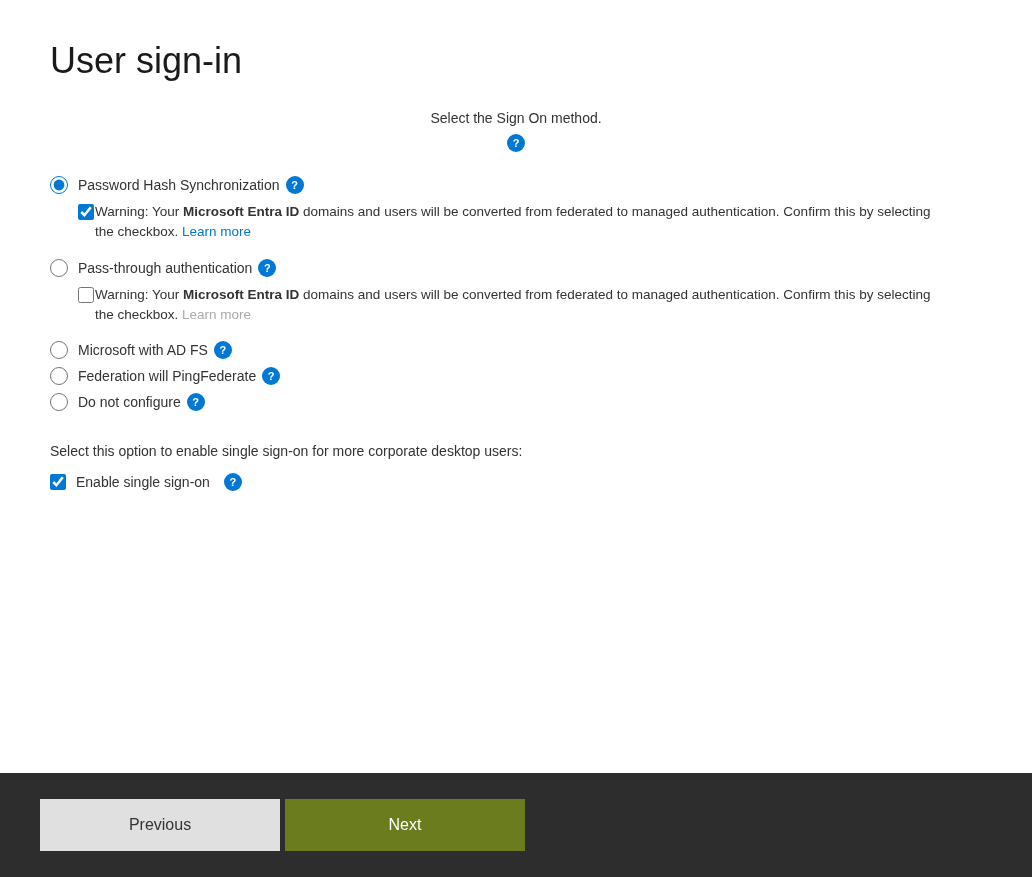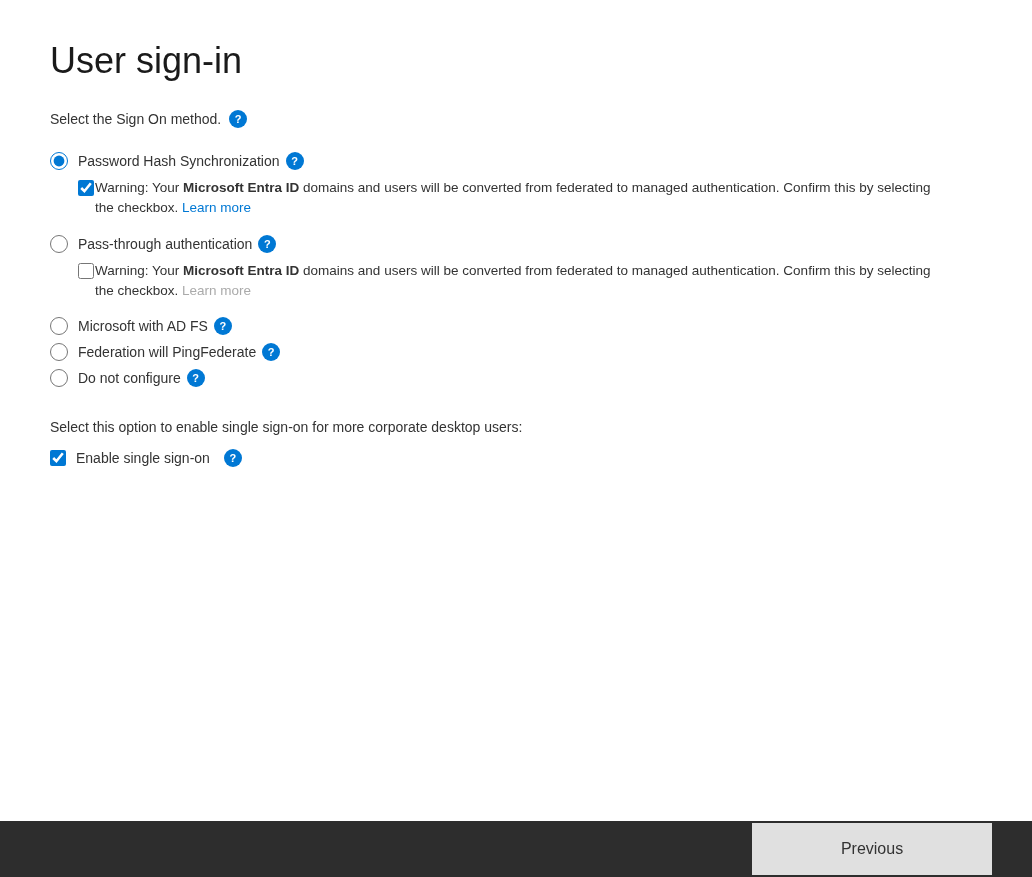--- a/index.html
+++ b/index.html
@@ -25,20 +25,21 @@
       font-size: 36px;
       font-weight: 300;
       color: #1a1a1a;
       margin-bottom: 28px;
     }
     .subtitle-row {
       display: flex;
       align-items: center;
       gap: 8px;
       margin-bottom: 24px;
+      flex-direction: column;
     }
     .subtitle-text {
       font-size: 14px;
       color: #333;
     }
     .help-icon {
       display: inline-flex;
       align-items: center;
       justify-content: center;
       width: 18px;
@@ -131,25 +132,24 @@
       cursor: pointer;
     }
     .checkbox-label {
       font-size: 14px;
       color: #333;
       display: flex;
       align-items: center;
       gap: 14px;
     }
     .footer {
-      height: 56px;
+      height: 104px;
       background: #2d2d2d;
       display: flex;
       align-items: center;
-      justify-content: flex-end;
       padding: 0 40px;
       gap: 5px;
       flex-shrink: 0;
     }
     .btn {
       height: 52px;
       width: 240px;
       font-size: 16px;
       font-family: 'Segoe UI', Arial, sans-serif;
       cursor: pointer;
@@ -244,13 +244,14 @@
         <span>Enable single sign-on</span>
         <span class="help-icon">?</span>
       </label>
     </div>
   </div>
 
 </div>
 
 <div class="footer">
   <button class="btn btn-previous">Previous</button>
+  <button class="btn btn-next">Next</button>
 </div>
 
 </body></html>

